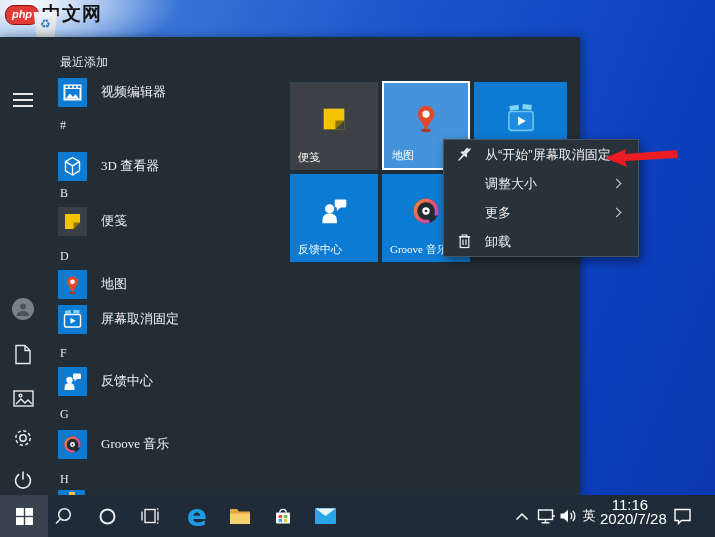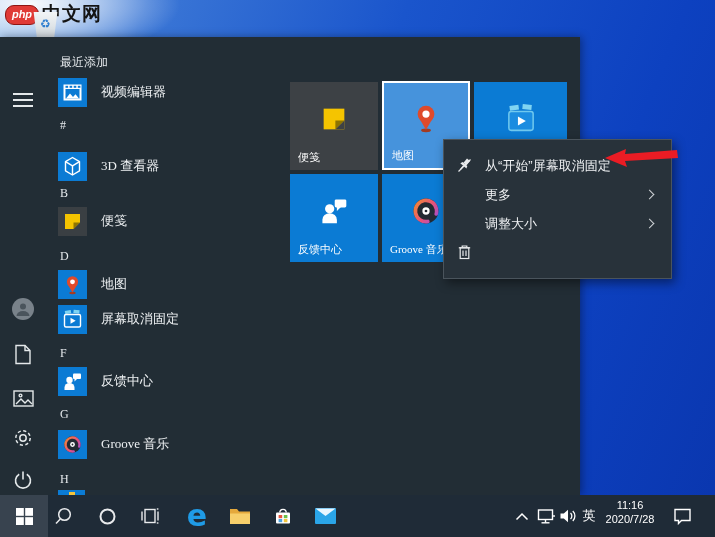--- a/index.html
+++ b/index.html
@@ -20,31 +20,31 @@
   .rail-btn{position:absolute;left:10px;width:26px;height:26px;display:flex;align-items:center;justify-content:center;}
   .alrow{position:absolute;left:58px;display:flex;align-items:center;height:30px;cursor:default;}
   .aicon{width:29px;height:29px;flex:none;display:block;}
   .albl{margin-left:14px;font-size:13px;color:#eef1f3;white-space:nowrap;}
   .alhead{position:absolute;left:60px;font-size:12px;color:#e6eaed;height:16px;line-height:16px;}
   
   .tile{position:absolute;width:88px;height:88px;background:#0b7bd4;}
   .tile .tlabel{position:absolute;left:8px;bottom:5px;font-size:11px;color:#fff;white-space:nowrap;}
   .tile .ticon{position:absolute;left:50%;top:44%;transform:translate(-50%,-50%);}
   
-  #ctxmenu{position:absolute;left:443px;top:139px;width:229px;background:#28323a;border:1px solid #4a545c;box-sizing:border-box;padding:11px 0;box-shadow:3px 4px 10px rgba(0,0,0,.45);}
+  #ctxmenu{position:absolute;left:443px;top:139px;width:196px;background:#28323a;border:1px solid #4a545c;box-sizing:border-box;padding:0 0;box-shadow:3px 4px 10px rgba(0,0,0,.45);}
   .mitem{display:flex;align-items:center;height:29px;padding:0 10px 0 12px;color:#f0f2f4;font-size:13px;}
   .mitem .micon{width:17px;height:17px;margin-right:12px;flex:none;}
   .mitem .mspacer{width:29px;flex:none;}
   .mitem .mlabel{flex:1;white-space:nowrap;}
   .chev{width:6px;height:6px;border:solid #cfd3d6;border-width:0 1.5px 1.5px 0;transform:rotate(-45deg);margin-right:8px;}
   
   #taskbar{position:absolute;left:0;top:495px;width:715px;height:42px;background:#1f2b37;}
   .tb-btn{position:absolute;top:0;width:40px;height:42px;display:flex;align-items:center;justify-content:center;}
   .tray-txt{color:#fff;font-size:13px;}
-  .clock{position:absolute;left:600px;top:3px;width:60px;text-align:center;color:#fff;font-size:11px;line-height:14px;}
+  .clock{position:absolute;left:600px;top:3px;width:60px;text-align:center;color:#fff;font-size:15px;line-height:14px;}
   .edge-e{font-family:"DejaVu Sans",sans-serif;font-weight:700;font-size:30px;color:#1f9be6;line-height:30px;}
 </style>
 </head>
 <body>
 
 <div id="stage">
 
   <div>
     <div class="wm-badge">php</div>
     <div class="wm-site">中文网</div>
@@ -297,38 +297,39 @@
               <path d="M6 7 h6 l1 2.5 h-8 z" fill="#e8eaec" stroke="none"></path>
               <path d="M9 9.5 v4.5"></path>
             </g>
           <path d="M2.5 14.5 L14.5 2.5"></path>
         </svg>
       </span>
       <span class="mlabel">从“开始”屏幕取消固定</span>
     </div>
     <div class="mitem">
       <span class="mspacer"></span>
-      <span class="mlabel">更多</span>
+      <span class="mlabel">调整大小</span>
       <span class="chev"></span>
     </div>
     <div class="mitem">
       <span class="mspacer"></span>
-      <span class="mlabel">调整大小</span>
+      <span class="mlabel">更多</span>
       <span class="chev"></span>
     </div>
     <div class="mitem">
       <span class="micon">
         <svg width="17" height="17" viewBox="0 0 17 17" fill="none" stroke="#e8eaec" stroke-width="1.2">
           <path d="M6.2 3.5 v-1.5 h4.6 v1.5"></path>
             <path d="M2.8 3.8 h11.4"></path>
             <rect x="4.2" y="3.8" width="8.6" height="10.7"></rect>
             <path d="M7 6.5 v5.5"></path>
             <path d="M10 6.5 v5.5"></path>
         </svg>
       </span>
+      <span class="mlabel">卸载</span>
     </div>
   </div>
 
   <svg class="abs" style="left:596px;top:142px" width="92" height="30" viewBox="0 0 92 30">
     <polygon points="9,16 30,7 29,12 81,8 82,16 29,19 31,25" fill="#ea1c24"></polygon>
   </svg>
 
   <div id="taskbar">
     <div class="tb-btn" style="left:0;width:48px;background:#38434f">
       <svg width="17" height="17" viewBox="0 0 17 17">

